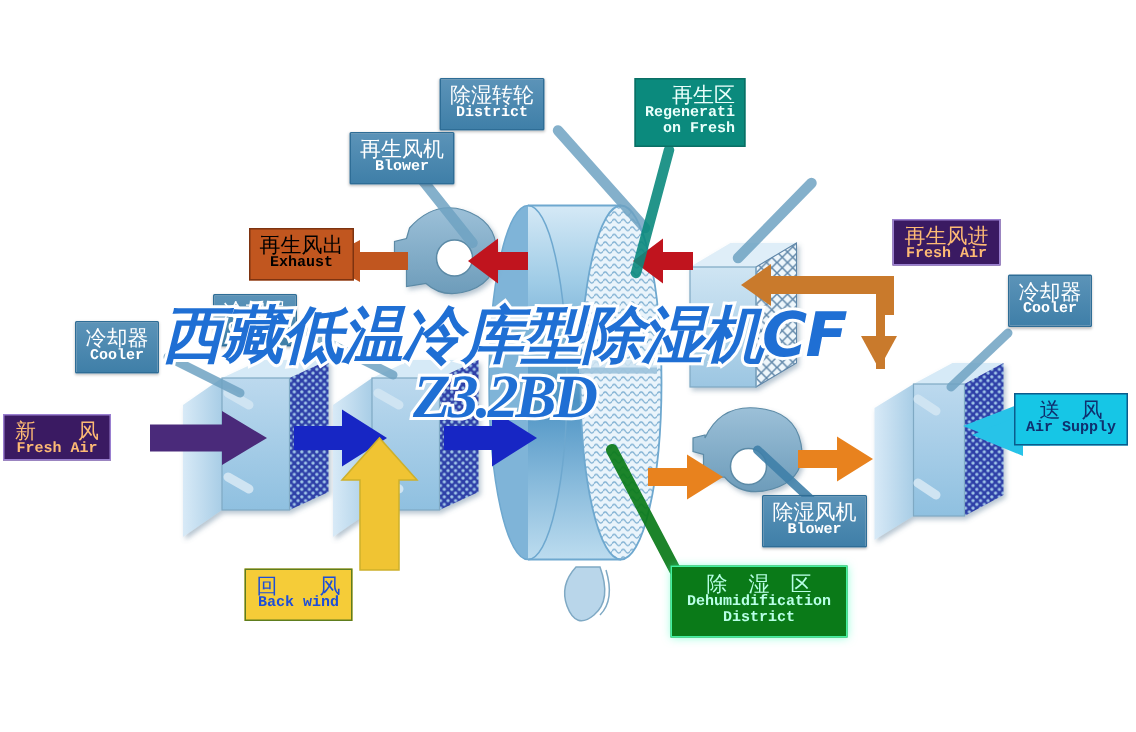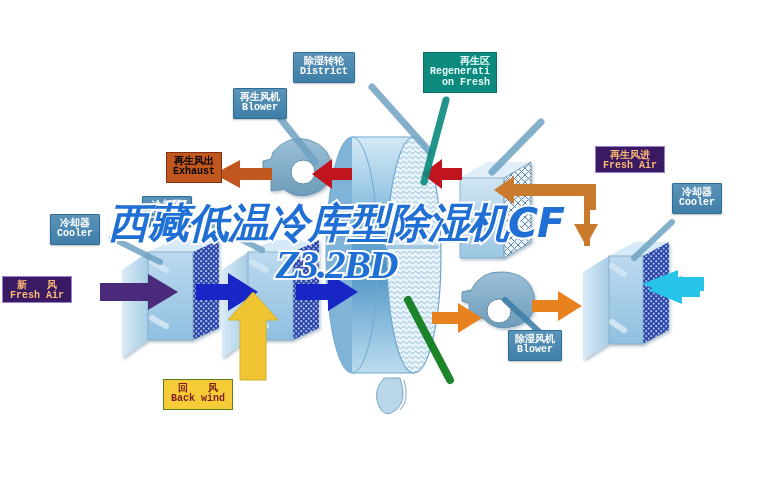--- a/index.html
+++ b/index.html
@@ -12,21 +12,21 @@
   
   .lbl{
     position:absolute;
     box-sizing:border-box;
     text-align:center;
     line-height:1.08;
     white-space:nowrap;
     letter-spacing:0px;
     z-index:40;
   }
-  .lbl .cn{display:block;font-size:10px;font-weight:700;}
+  .lbl .cn{display:block;font-size:14px;font-weight:400;}
   .lbl .en{display:block;font-family:"Liberation Mono", monospace;font-size:10px;font-weight:700;}
 
   
   .lbl-blue{
     background:linear-gradient(180deg,#5b93b8 0%,#3f7fa8 100%);
     border:1px solid #2e6d96;
     color:#ffffff;
     padding:3px 6px 4px 6px;
     border-radius:1px;
     box-shadow:0 1px 2px rgba(0,0,0,.25);
@@ -49,21 +49,21 @@
   .lbl-rust{
     background:#c1561f;
     border:1px solid #7d3310;
     color:#000000;
     padding:3px 6px 4px 6px;
   }
   
   .lbl-yellow{
     background:#f5cc38;
     border:1px solid #5e7d1e;
-    color:#7f1d1d;
+    color:#1d4ed8;
     padding:3px 7px 4px 7px;
   }
   
   .lbl-green{
     background:#0a7a18;
     border:1px solid #43f0a0;
     color:#b8ffe6;
     padding:4px 10px 5px 10px;
     box-shadow:0 0 6px rgba(60,255,190,.6);
   }
@@ -337,20 +337,29 @@
   <div class="lbl lbl-yellow" style="left:163px;top:379px;">
     <span class="cn">回　　风</span>
     <span class="en">Back wind</span>
   </div>
 
   <div class="lbl lbl-blue" style="left:508px;top:330px;">
     <span class="cn">除湿风机</span>
     <span class="en">Blower</span>
   </div>
 
-
+  <div class="lbl lbl-green" style="left:447px;top:377px;">
+    <span class="cn">除　湿　区</span>
+    <span class="en">Dehumidification</span>
+    <span class="en">District</span>
+  </div>
+
+  <div class="lbl lbl-cyan" style="left:676px;top:262px;">
+    <span class="cn">送　风</span>
+    <span class="en">Air Supply</span>
+  </div>
 
   <div id="wm">
     <span class="wmline l1">西藏低温冷库型除湿机CF</span>
     <span class="wmline l2">Z3.2BD</span>
   </div>
 
 </div>
 
 </body></html>

